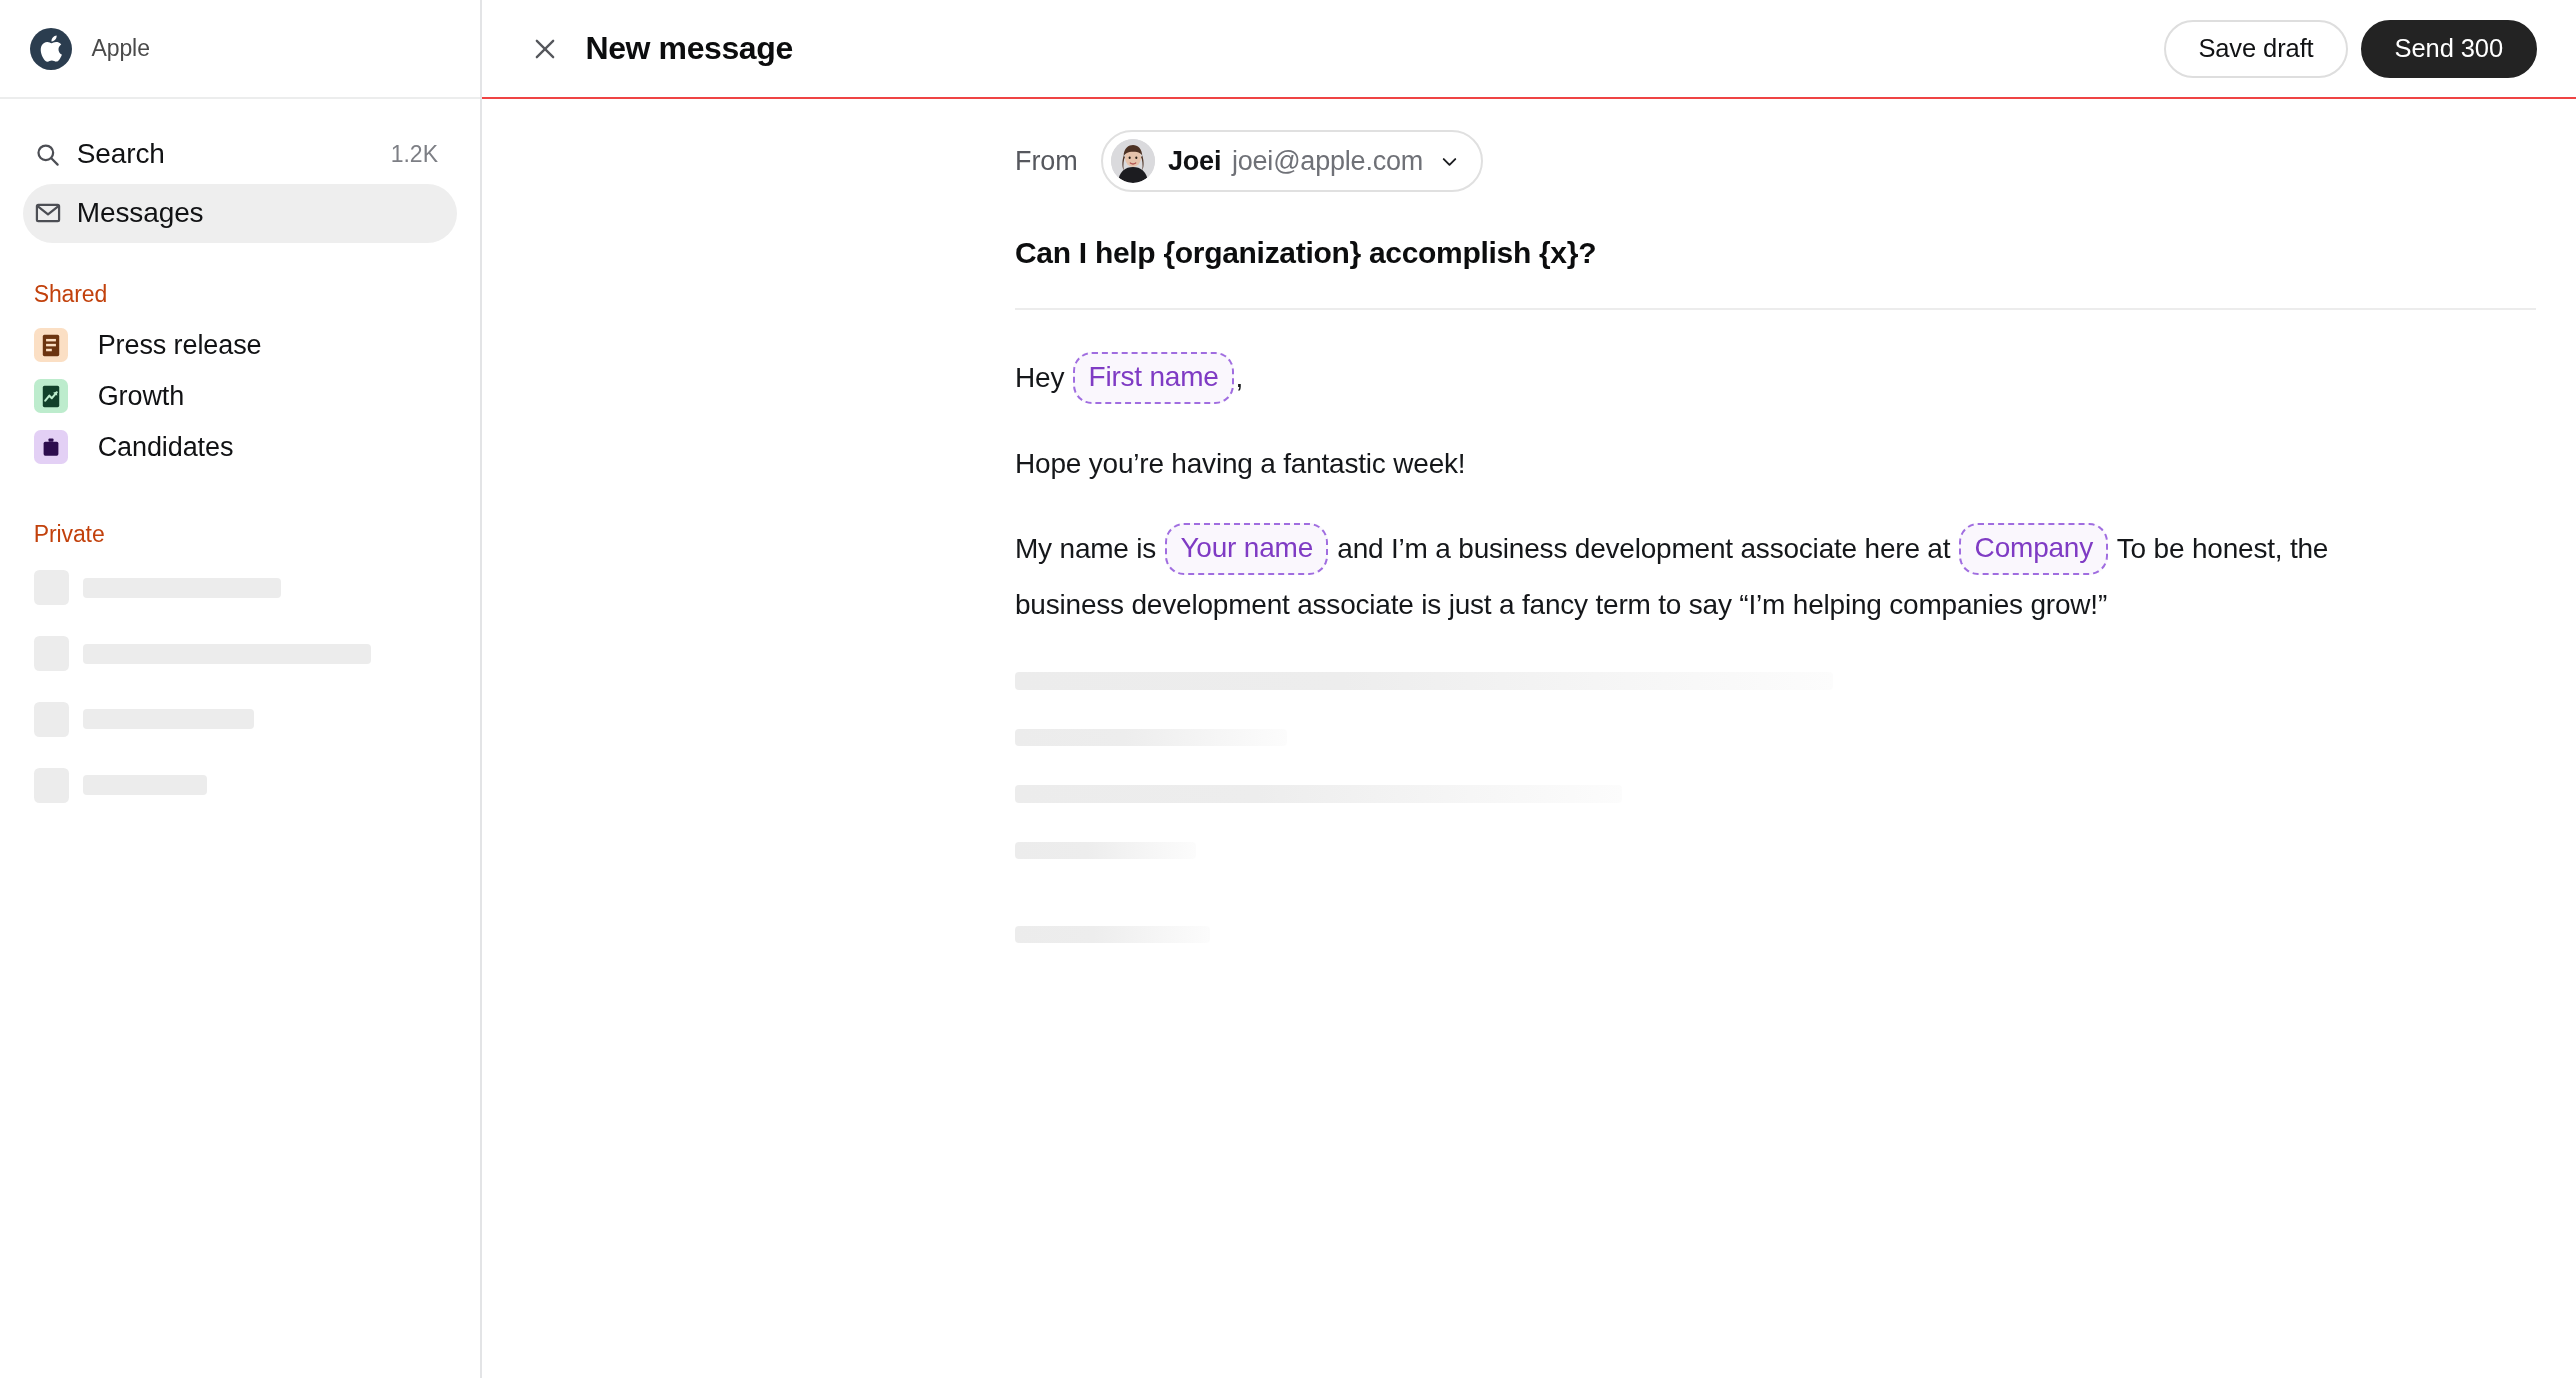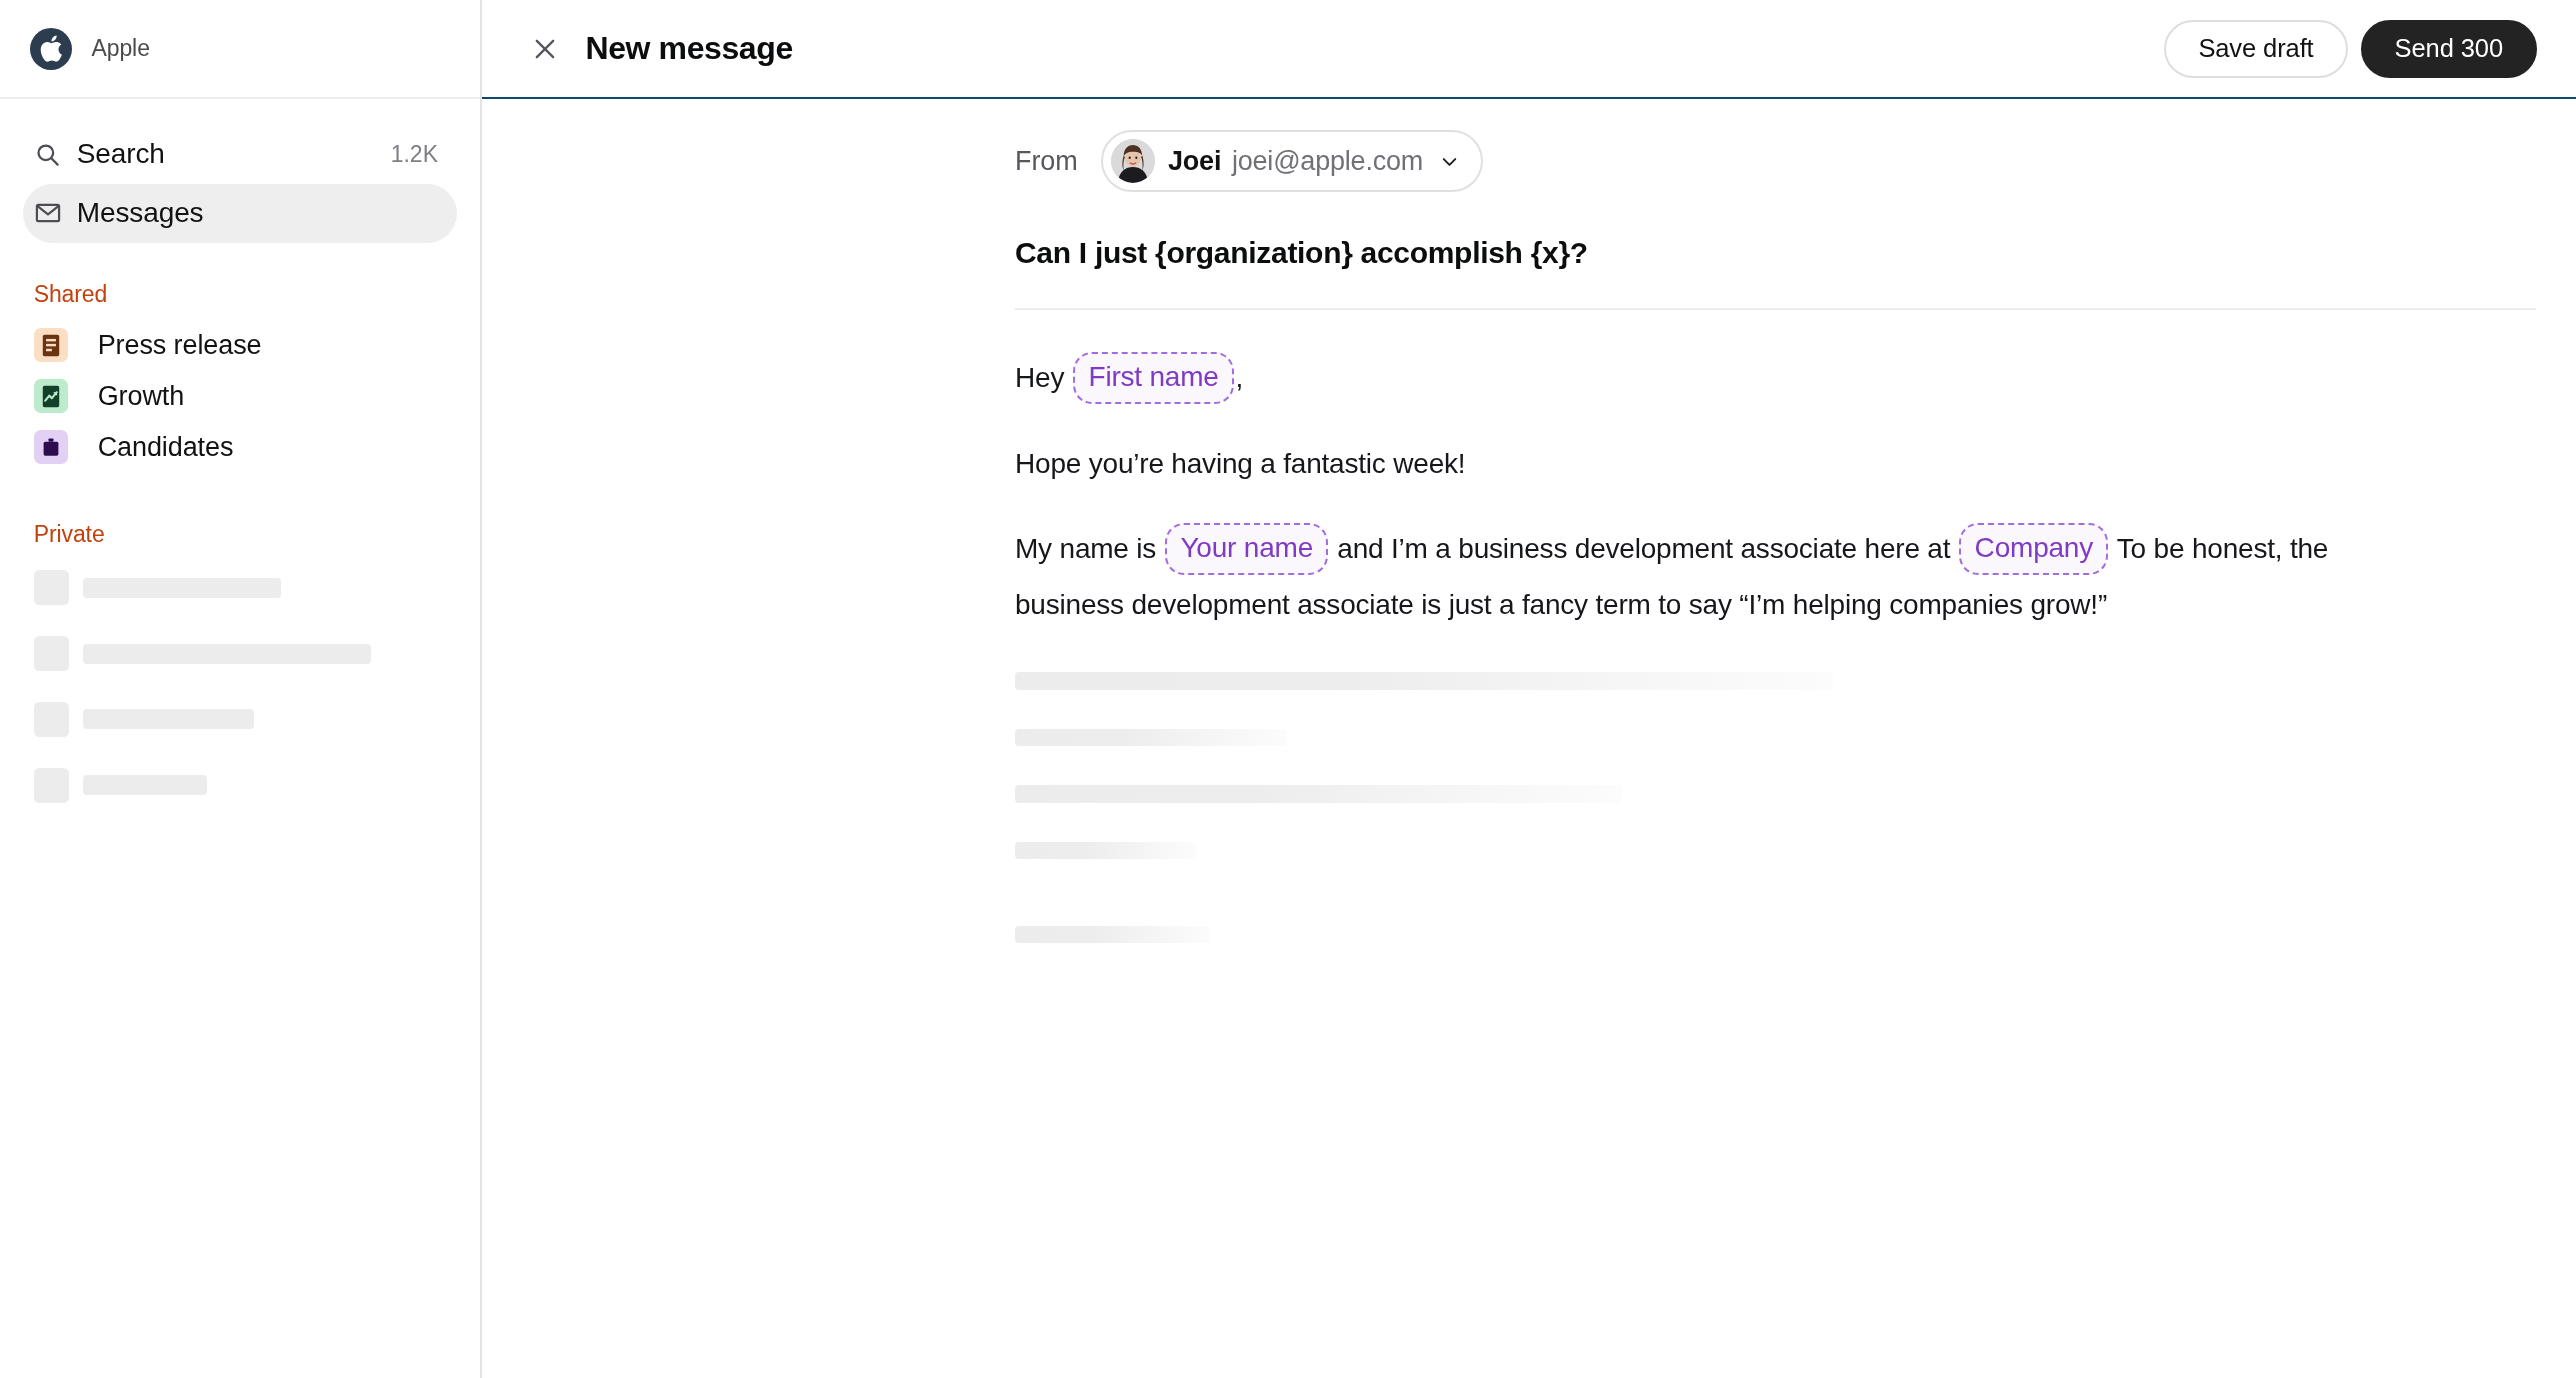--- a/index.html
+++ b/index.html
@@ -160,21 +160,21 @@
     min-width: 0;
     background: #ffffff;
   }
 
   .compose-header {
     height: 99px;
     flex: 0 0 99px;
     display: flex;
     align-items: center;
     padding: 0 39px 0 44px;
-    border-bottom: 2px solid #0c4a6e;
+    border-bottom: 2px solid #ef4444;
   }
 
   .close-btn {
     width: 38px;
     height: 38px;
     flex: 0 0 38px;
     display: flex;
     align-items: center;
     justify-content: center;
     cursor: pointer;
@@ -473,21 +473,21 @@
             <span class="from-name">Joei</span>
             <span class="from-email">joei@apple.com</span>
             <span class="chev">
               <svg width="23" height="23" viewBox="0 0 24 24" fill="none" stroke="#1c1d20" stroke-width="2" stroke-linecap="round" stroke-linejoin="round">
                 <polyline points="6,9.5 12,15.5 18,9.5"></polyline>
               </svg>
             </span>
           </div>
         </div>
 
-        <div class="subject">Can I just {organization} accomplish {x}?</div>
+        <div class="subject">Can I help {organization} accomplish {x}?</div>
 
         <div class="divider"></div>
 
         <div class="body-area">
 
           <div class="para first">
             <span>Hey</span>
             <span class="var-chip">First name</span><span>,</span>
           </div>
 

